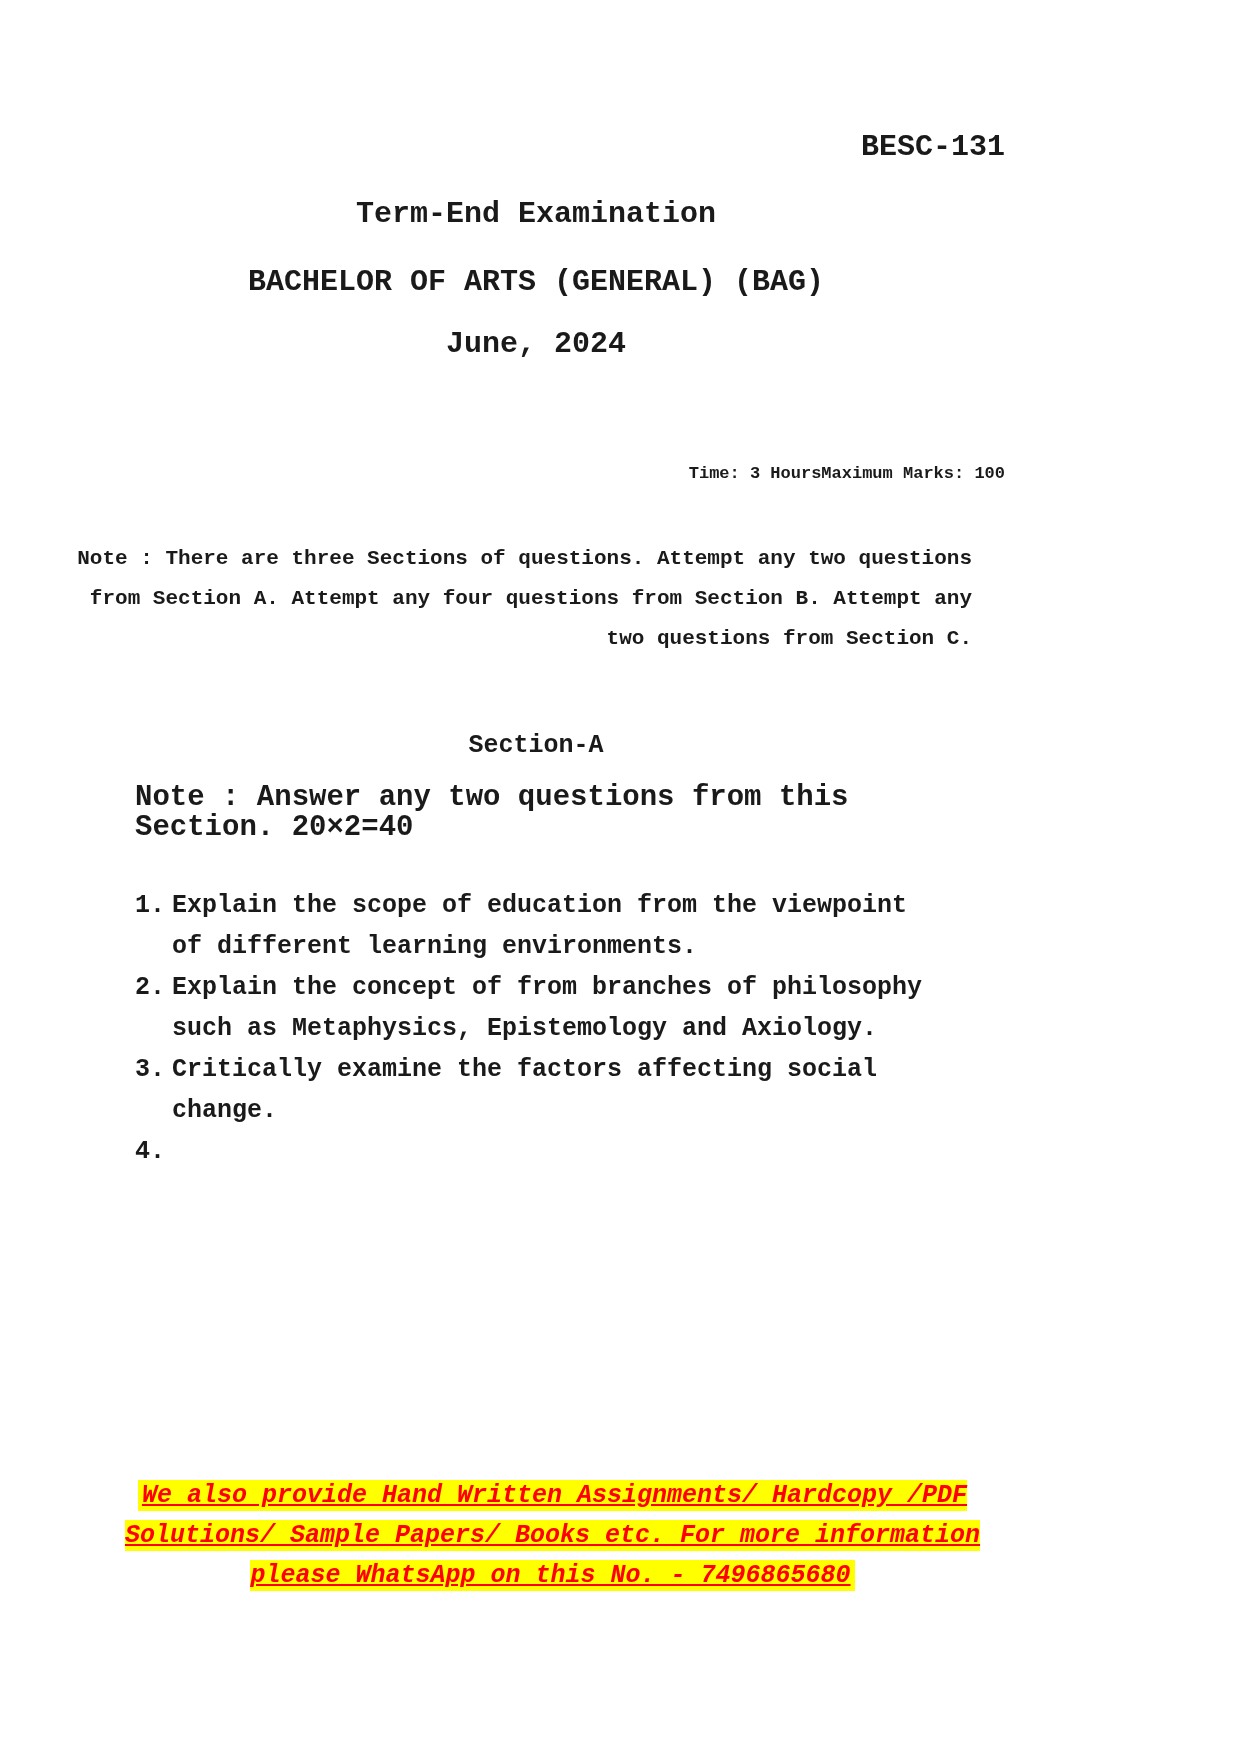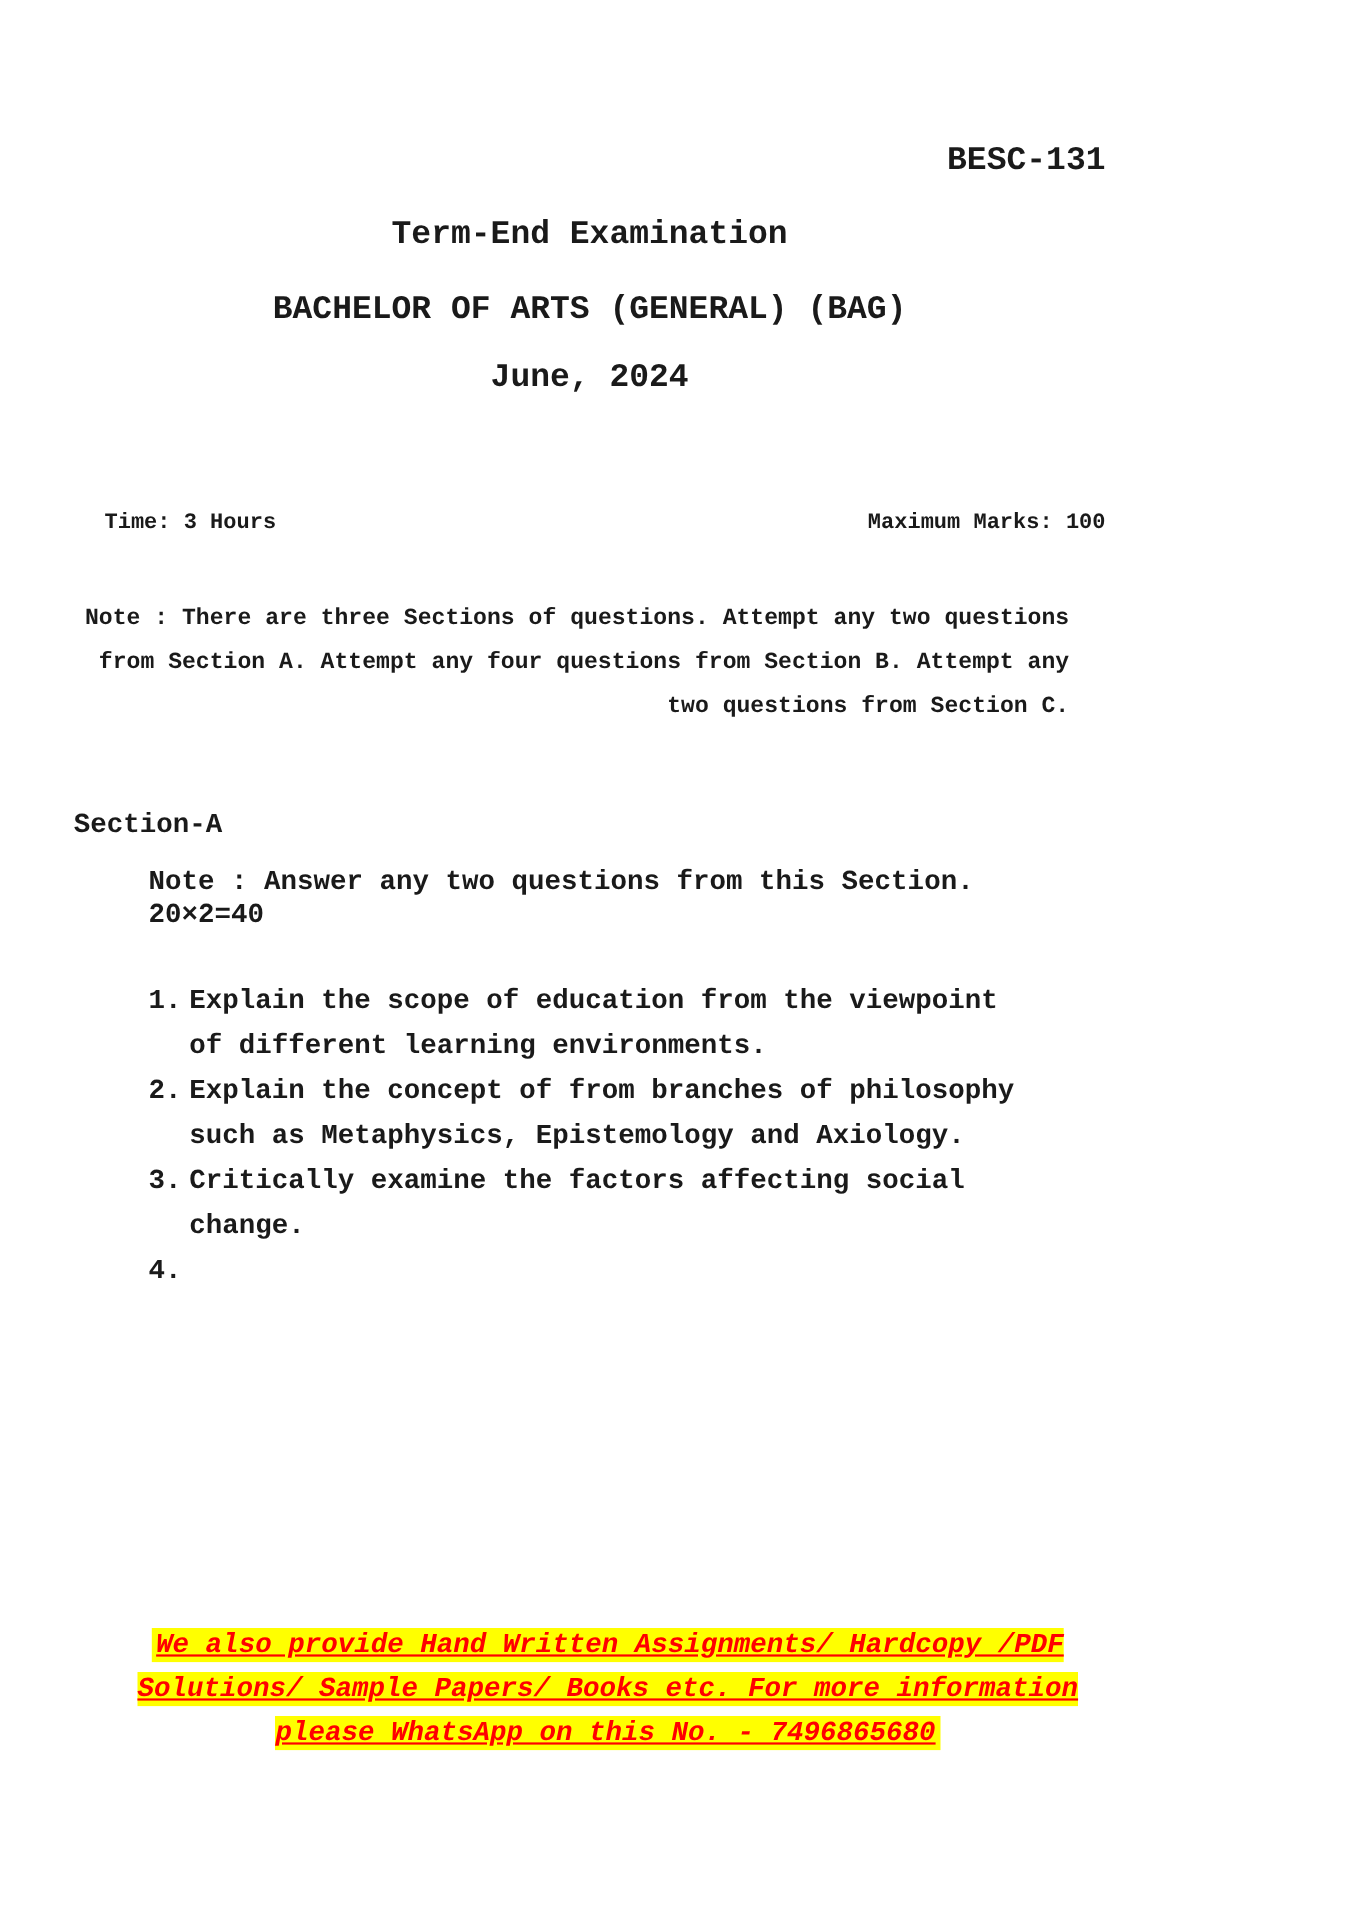--- a/index.html
+++ b/index.html
@@ -32,44 +32,44 @@
     font-weight: bold;
   }
   .degree-title   { margin-top: 32px; }
   .exam-title     { margin-top: 32px; }
   .exam-session   { margin-top: 26px; }
   .course-title   { margin-top: 26px; max-width: 745px; margin-left: auto; margin-right: auto; line-height: 50px; }
 
   .meta-row {
     margin-top: 102px;
     display: flex;
-    justify-content: space-between;
-    font-size: 20px;
+    justify-content: flex-end;
+    font-size: 17px;
     padding-left: 28px;
   }
 
   .instructions {
     margin-top: 56px;
     width: 905px;
     font-size: 21px;
     line-height: 40px;
     text-align: right;
   }
 
   .section-heading {
     margin-top: 72px;
-    text-align: left;
+    text-align: center;
     font-size: 25px;
     line-height: 30px;
   }
 
   .section-note {
     margin-top: 22px;
     padding-left: 68px;
-    font-size: 25px;
+    font-size: 29px;
     line-height: 30px;
   }
 
   .questions {
     margin-top: 42px;
   }
   .q-row {
     display: flex;
     padding-left: 68px;
     font-size: 25px;

